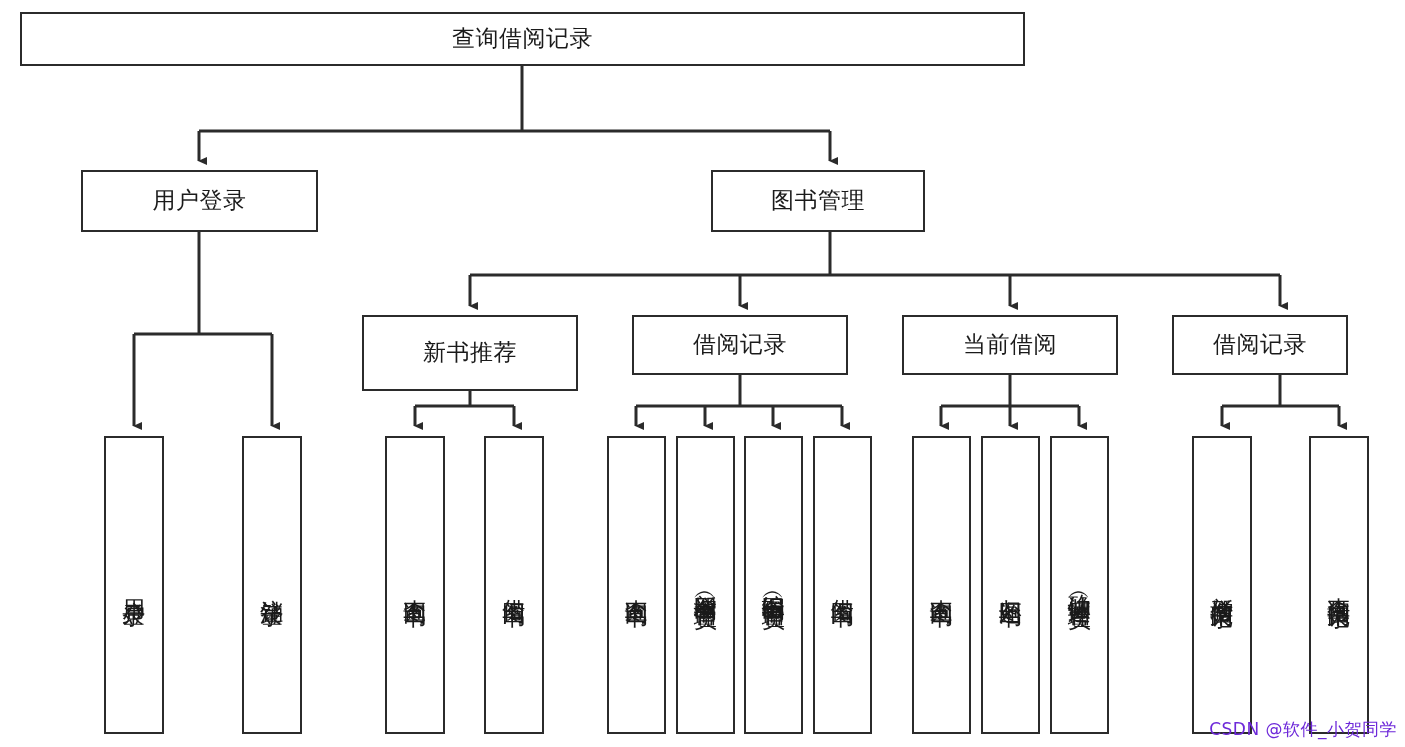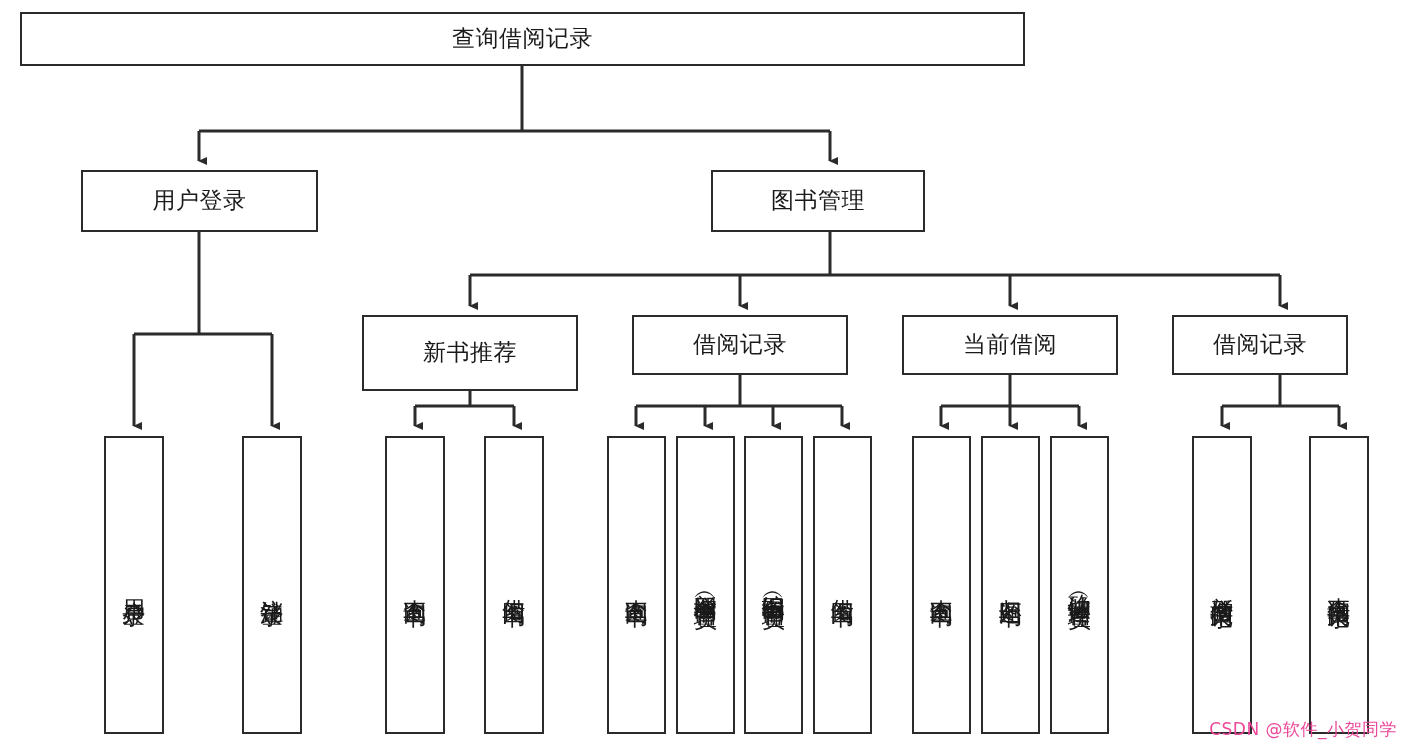--- a/index.html
+++ b/index.html
@@ -56,21 +56,21 @@
     font-size: 23px;
     line-height: 1.15;
     letter-spacing: 2px;
     white-space: nowrap;
   }
   #watermark {
     position: absolute;
     right: 8px;
     bottom: 6px;
     font-size: 17px;
-    color: #ec4899;
+    color: #6d28d9;
     letter-spacing: 0.5px;
     white-space: nowrap;
     pointer-events: none;
     margin-top: 8px;
   }
 </style>
 </head>
 <body>
 
 <div id="diagram-root">

